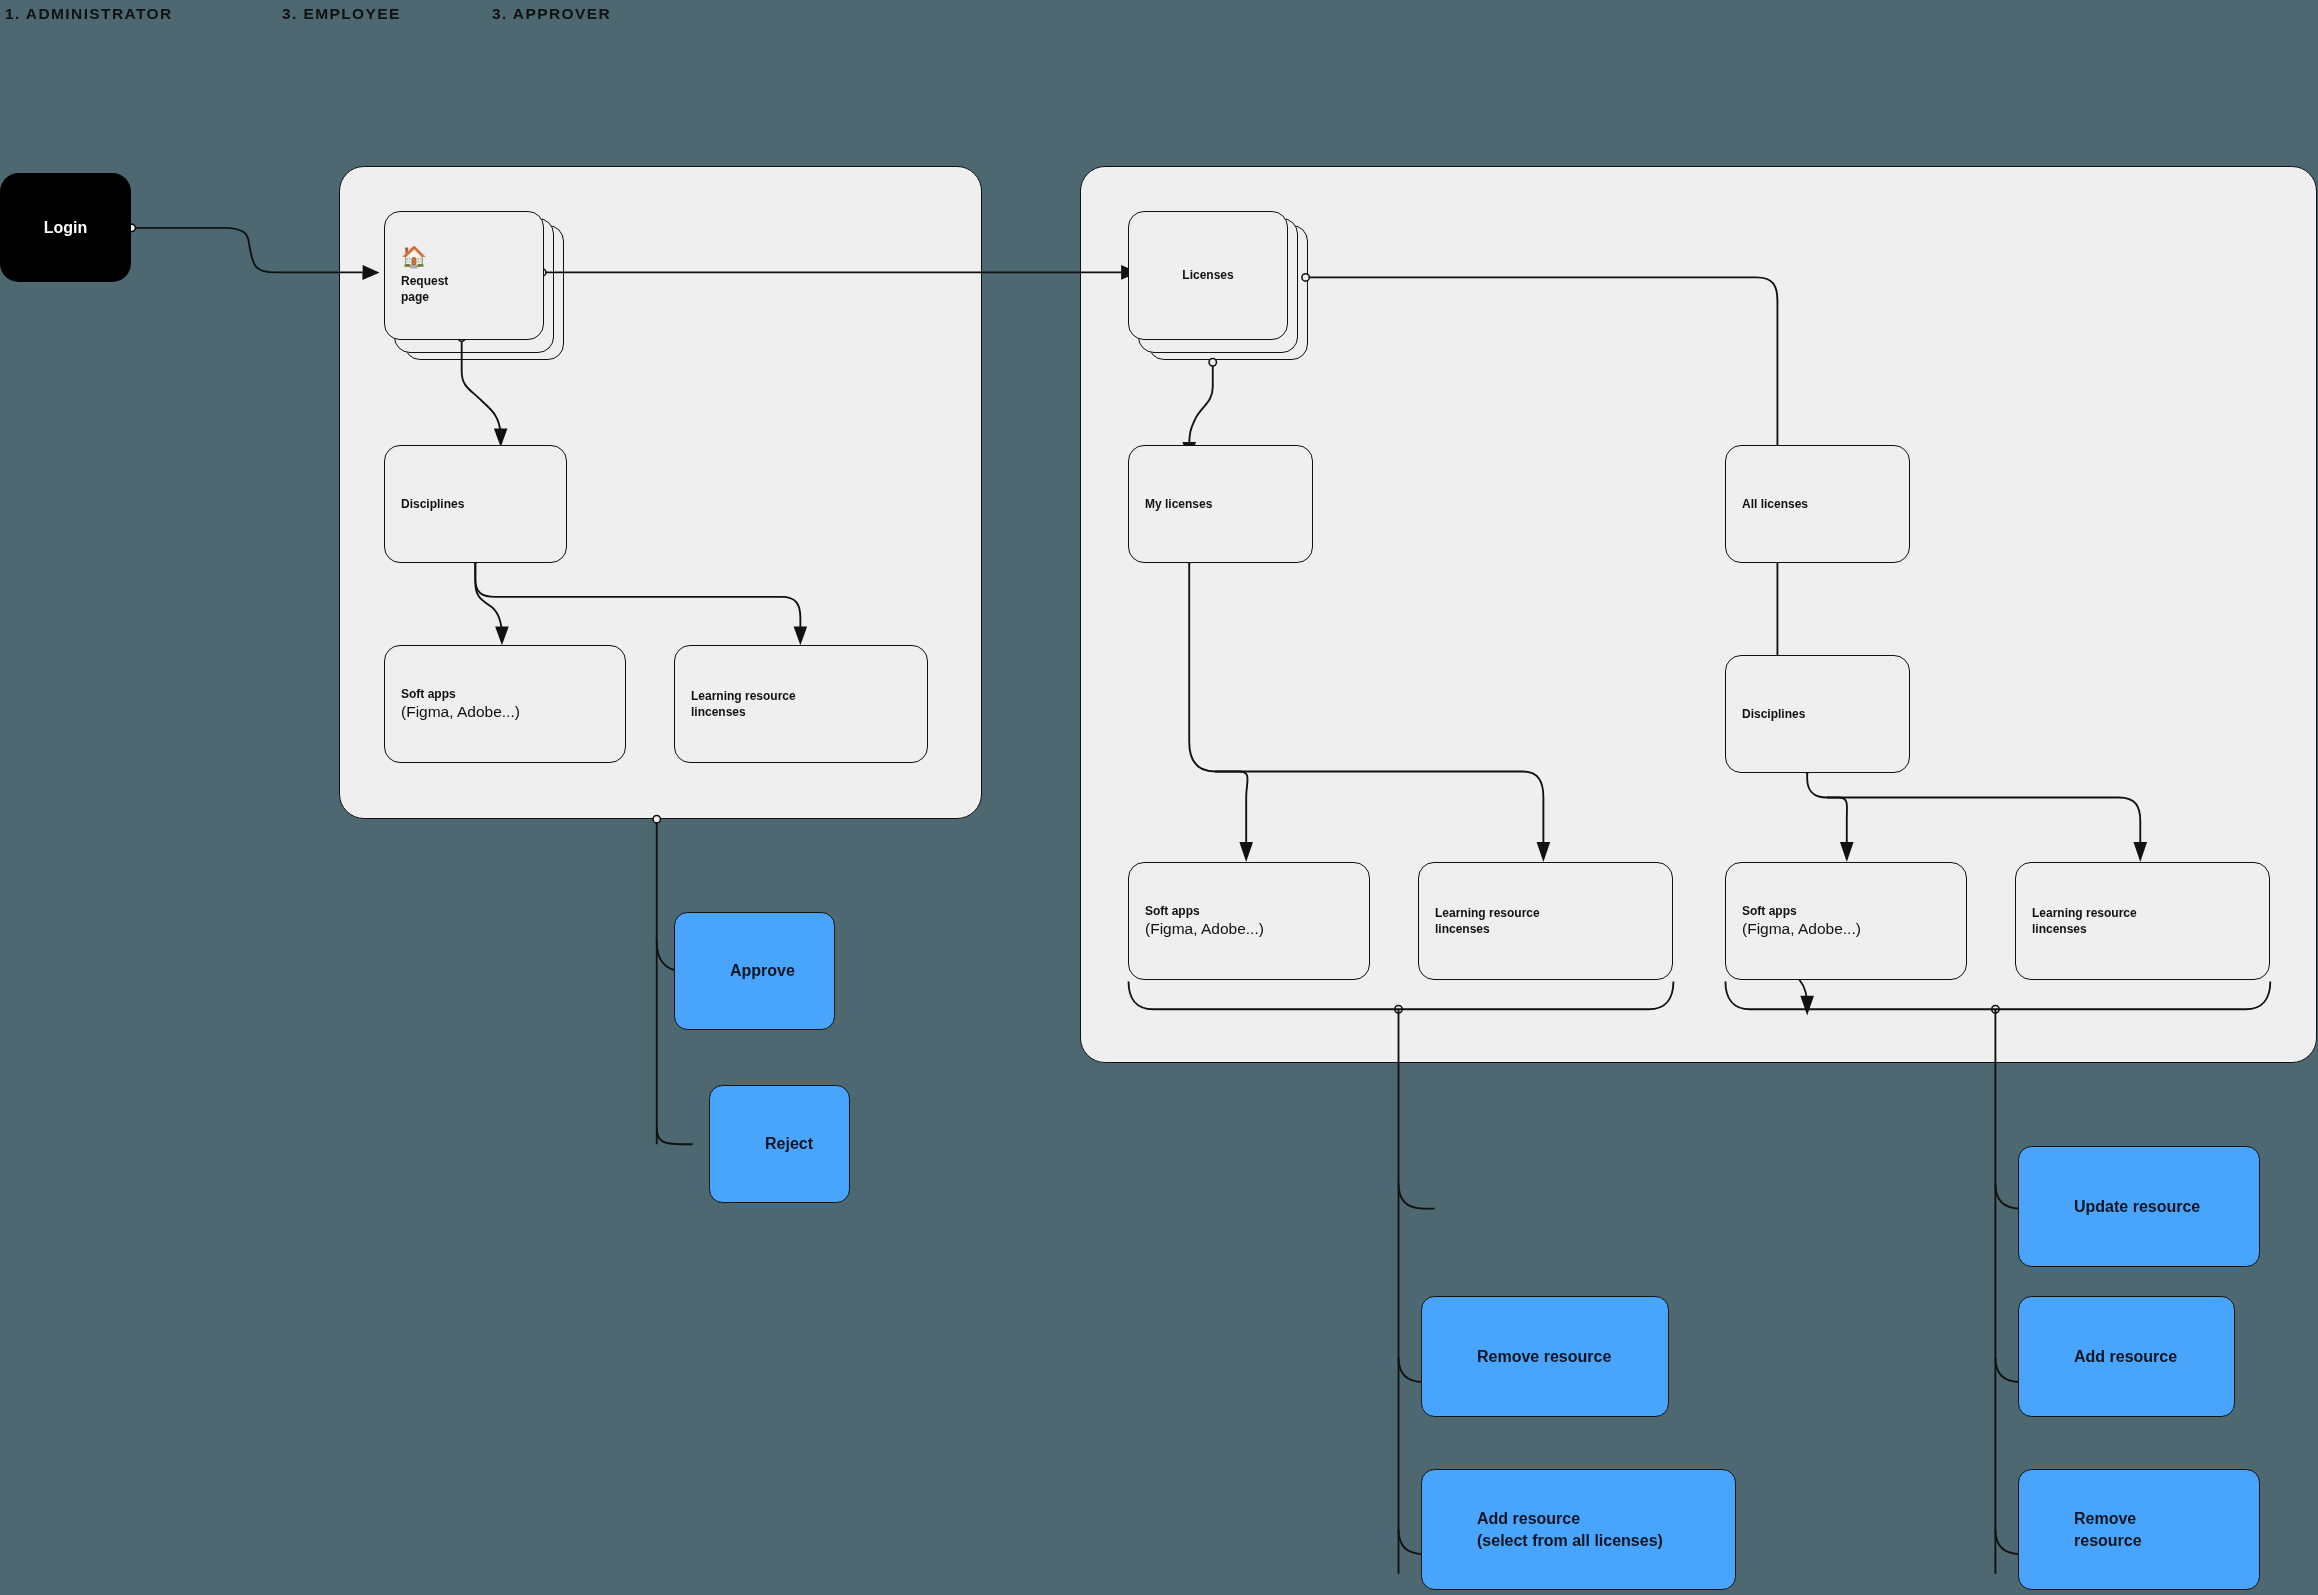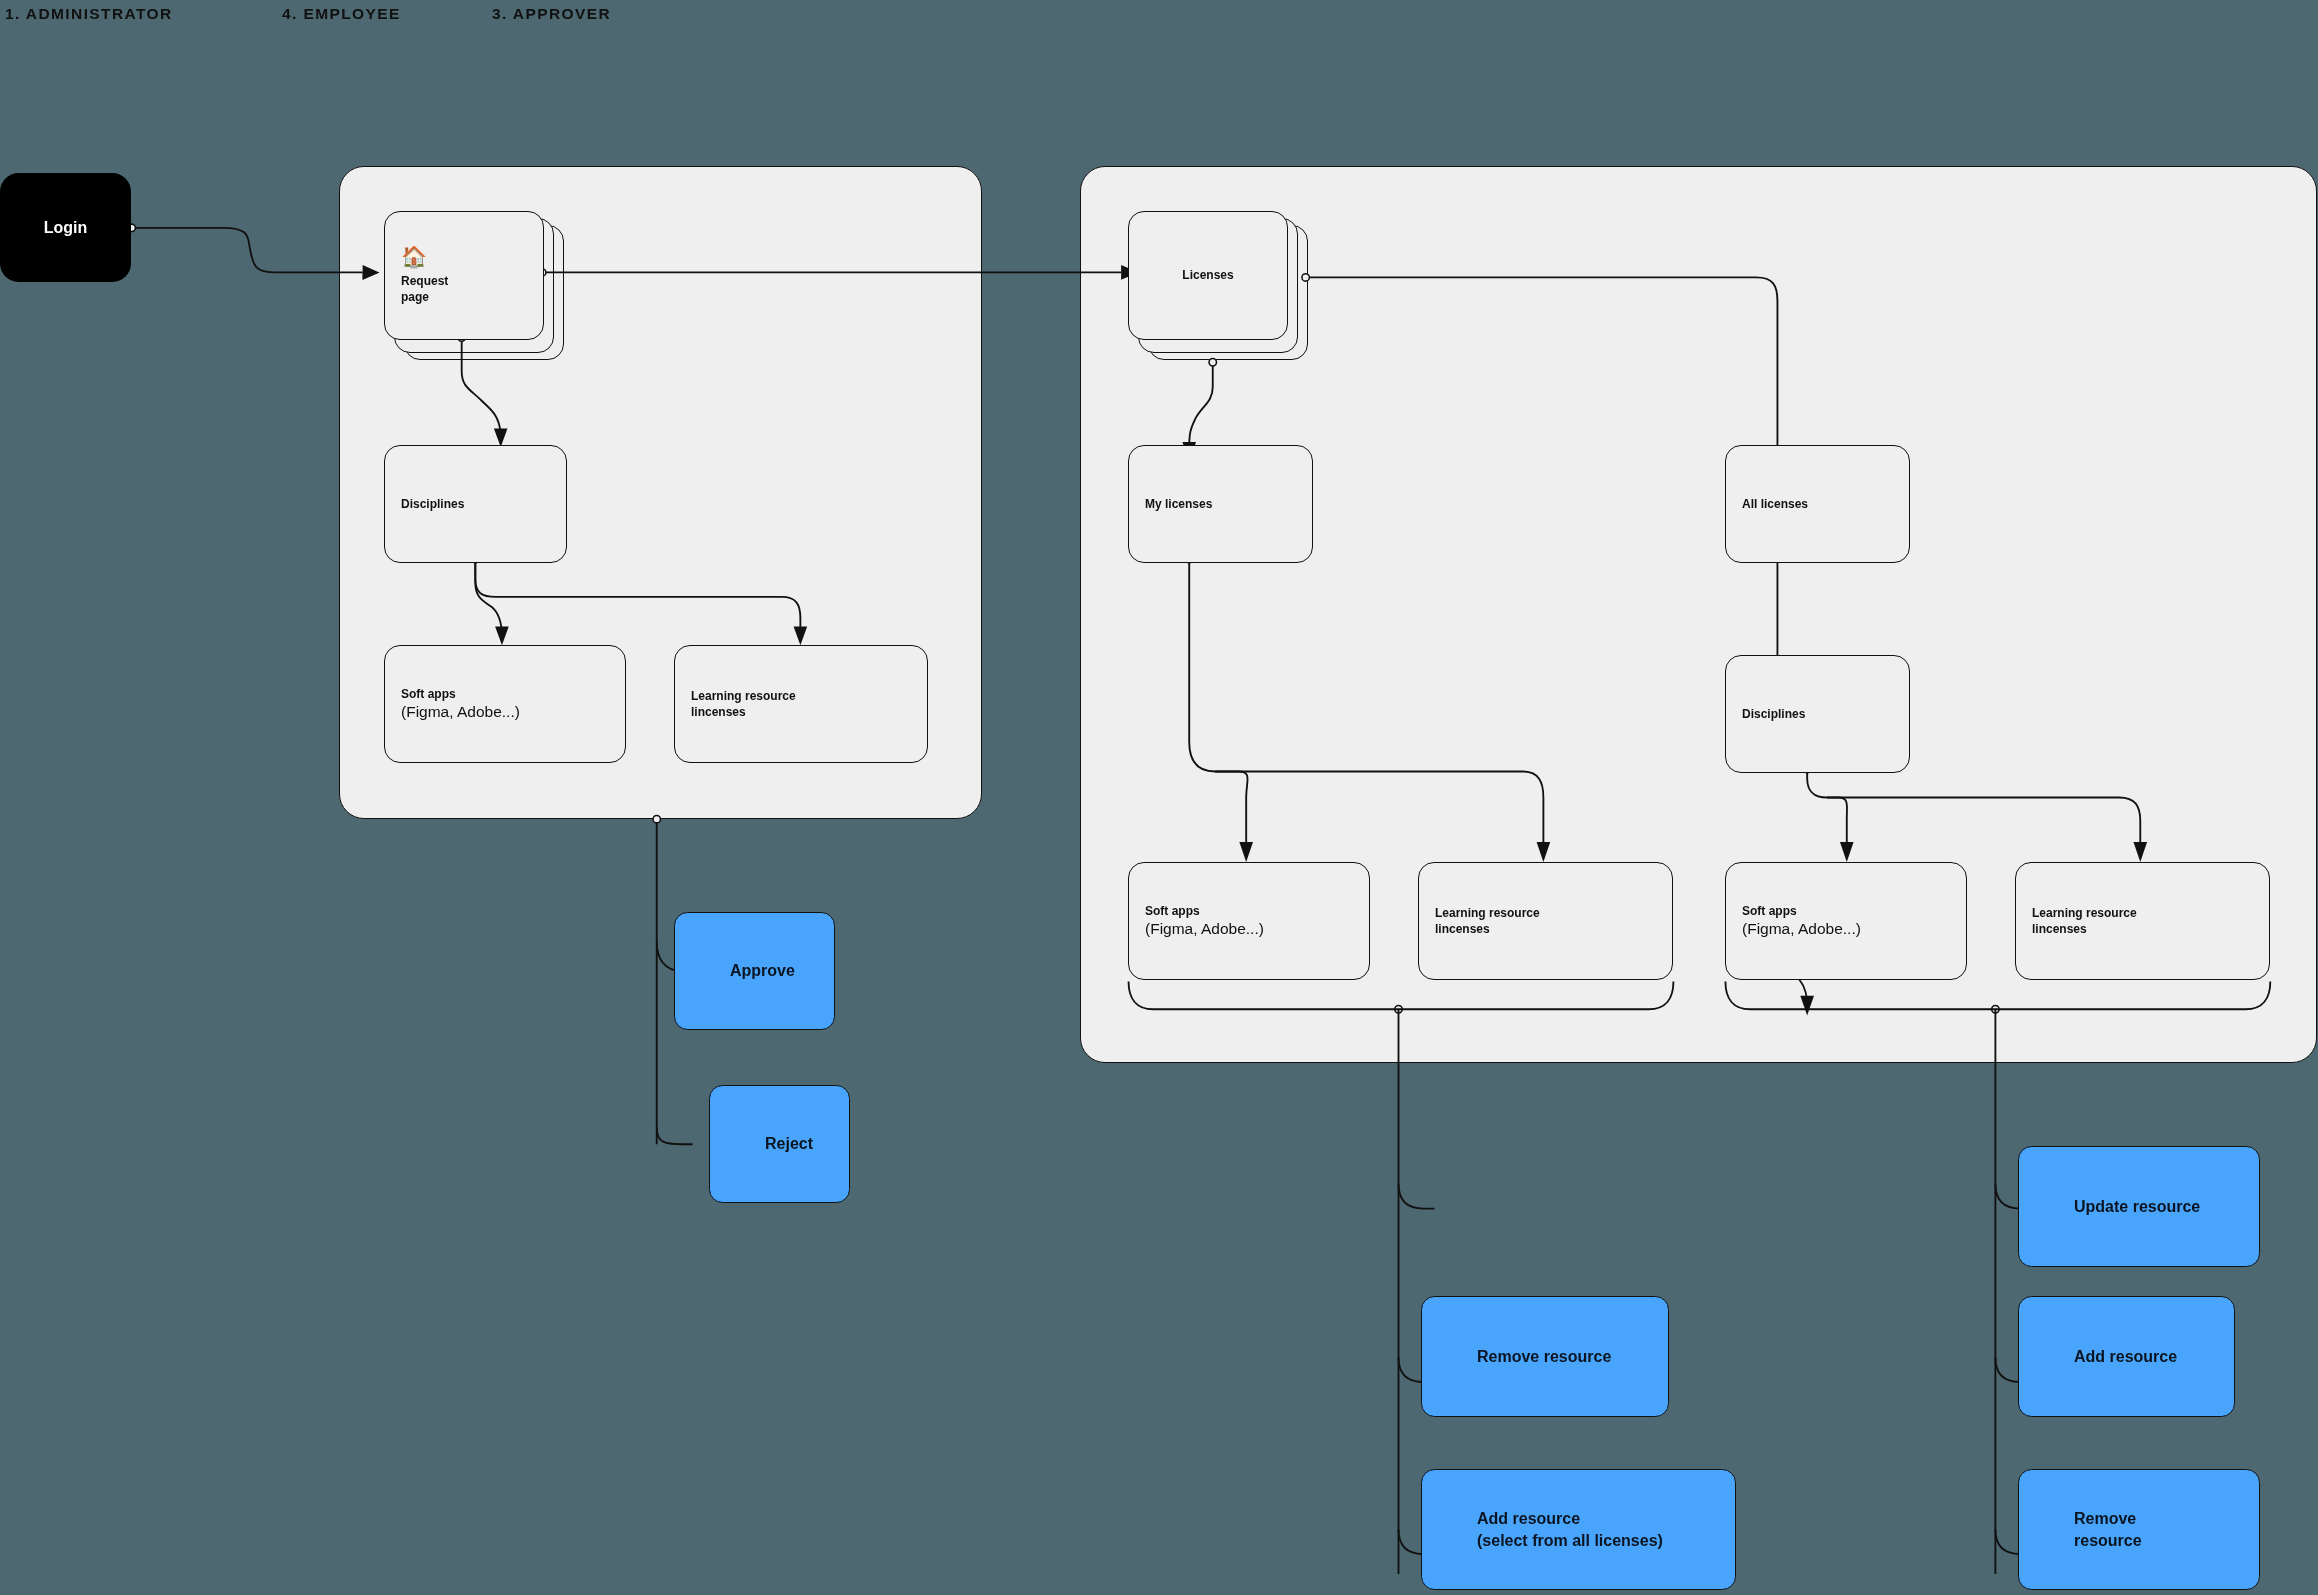--- a/index.html
+++ b/index.html
@@ -65,21 +65,21 @@
   svg.wires path,svg.wires line{fill:none;stroke:#111;stroke-width:3;}
   svg.wires circle{fill:#efefef;stroke:#111;stroke-width:2.5;}
 </style>
 </head>
 <body>
 
 <div id="stage">
 
   <div class="legend">
     <div class="legend-item" style="left:5px">1. ADMINISTRATOR</div>
-    <div class="legend-item" style="left:282px">4. EMPLOYEE</div>
+    <div class="legend-item" style="left:282px">3. EMPLOYEE</div>
     <div class="legend-item" style="left:492px">3. APPROVER</div>
   </div>
 
   <div class="panel" style="left:339px;top:166px;width:643px;height:653px;"></div>
   <div class="panel" style="left:1080px;top:166px;width:1237px;height:897px;"></div>
 
   <svg class="wires" viewBox="0 0 3744 2576">
 
     <path d="M212 368 H360 C395 368 400 378 402 396 C408 432 412 440 445 440 H585"></path>
     <polygon points="585,440 612,440 585,452" fill="#111" stroke="none"></polygon>

